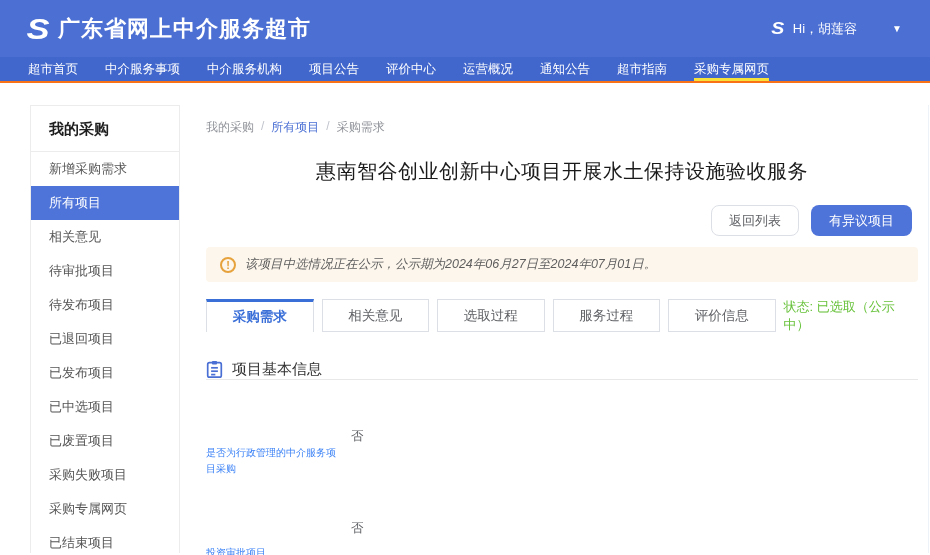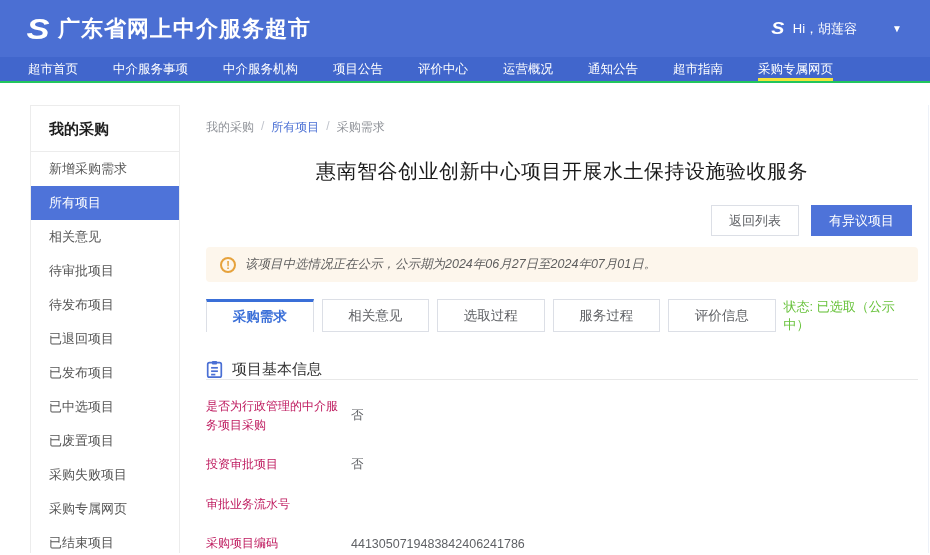--- a/index.html
+++ b/index.html
@@ -12,21 +12,21 @@
   .brand { display:flex; align-items:center; gap:10px; }
   .logo-s { color:#fff; font-weight:900; font-style:italic; font-size:30px; line-height:1;
     transform:scaleX(1.15); display:inline-block; }
   .logo-s.small { font-size:17px; }
   .site-title { color:#fff; font-size:22px; font-weight:bold; letter-spacing:1px; }
   .user-area { display:flex; align-items:center; gap:9px; color:#fff; font-size:13px; cursor:pointer; }
   .caret { font-size:10px; margin-left:26px; }
 
   
   .nav { height:26px; background:#4166cc; display:flex; align-items:stretch;
-    padding-left:28px; border-bottom:2px solid #22c55e;gap:8px; }
+    padding-left:28px; border-bottom:2px solid #f97316; }
   .nav-item { color:#fff; font-size:12.5px; display:flex; align-items:center;
     margin-right:27px; cursor:pointer; border-bottom:3px solid transparent; padding-top:3px; }
   .nav-item.active { border-bottom-color:#f5e13a; }
 
   
   .content { display:flex; padding-top:22px; height:470px; }
 
   
   .sidebar { width:150px; margin-left:30px; border:1px solid #ececec; border-bottom:none;
     flex-shrink:0; overflow:hidden; }
@@ -39,21 +39,21 @@
   
   .main { flex:1; margin-left:26px; margin-right:1px; padding:14px 10px 0 0;
     border-right:1px solid #edf1f8; }
   .breadcrumb { font-size:12px; color:#909399; display:flex; gap:7px; }
   .crumb-link { color:#4a6fd4; cursor:pointer; }
   .crumb-sep { color:#c0c4cc; }
   .page-title { text-align:center; font-size:20px; font-weight:normal; color:#1a1a1a;
     margin-top:22px; letter-spacing:0.5px; }
 
   .btn-row { display:flex; justify-content:flex-end; gap:12px; margin-top:20px; padding-right:6px; }
-  .btn { font-size:13px; height:31px; padding:0 17px; border-radius:0; cursor:pointer;
+  .btn { font-size:13px; height:31px; padding:0 17px; border-radius:8px; cursor:pointer;
     display:flex; align-items:center; border:1px solid transparent; }
   .btn.plain { background:#fff; border-color:#dcdfe6; color:#606266; }
   .btn.primary { background:#4e73d9; color:#fff; }
 
   .notice { margin-top:11px; background:#fdf6ec; border-radius:4px; padding:9px 14px;
     display:flex; align-items:center; gap:9px; }
   .notice-icon { width:16px; height:16px; border:2px solid #e6a23c; border-radius:50%;
     color:#e6a23c; font-size:11px; font-weight:bold; display:flex; align-items:center;
     justify-content:center; flex-shrink:0; }
   .notice-text { font-size:12.5px; color:#5e5e5e;font-style:italic; }
@@ -63,21 +63,21 @@
     font-size:13.5px; color:#606266; border:1px solid #dcdfe6; cursor:pointer; background:#fff; }
   .tab.active { border-top:3px solid #3a6fd8; border-bottom:none; color:#3a6fd8; font-weight:bold; }
   .status { margin-left:auto; align-self:center; font-size:13px; color:#67c23a; padding-right:4px; }
 
   .section-header { display:flex; align-items:center; gap:9px; margin-top:28px;
     border-bottom:1px solid #e8e8e8; }
   .section-title { font-size:15px; color:#333; }
 
   .fields { margin-top:17px; }
   .field-row { display:flex; align-items:center; margin-bottom:21px; min-height:18px; }
-  .field-label { width:132px; font-size:12px; color:#be185d; line-height:1.55; flex-shrink:0; }
+  .field-label { width:132px; font-size:10px; color:#3b82f6; line-height:1.55; flex-shrink:0;margin-top:48px; }
   .field-value { font-size:12.5px; color:#606266; margin-left:13px; }
 </style>
 </head>
 <body>
 
 <div class="header">
   <div class="brand">
     <span class="logo-s">S</span>
     <span class="site-title">广东省网上中介服务超市</span>
   </div>

